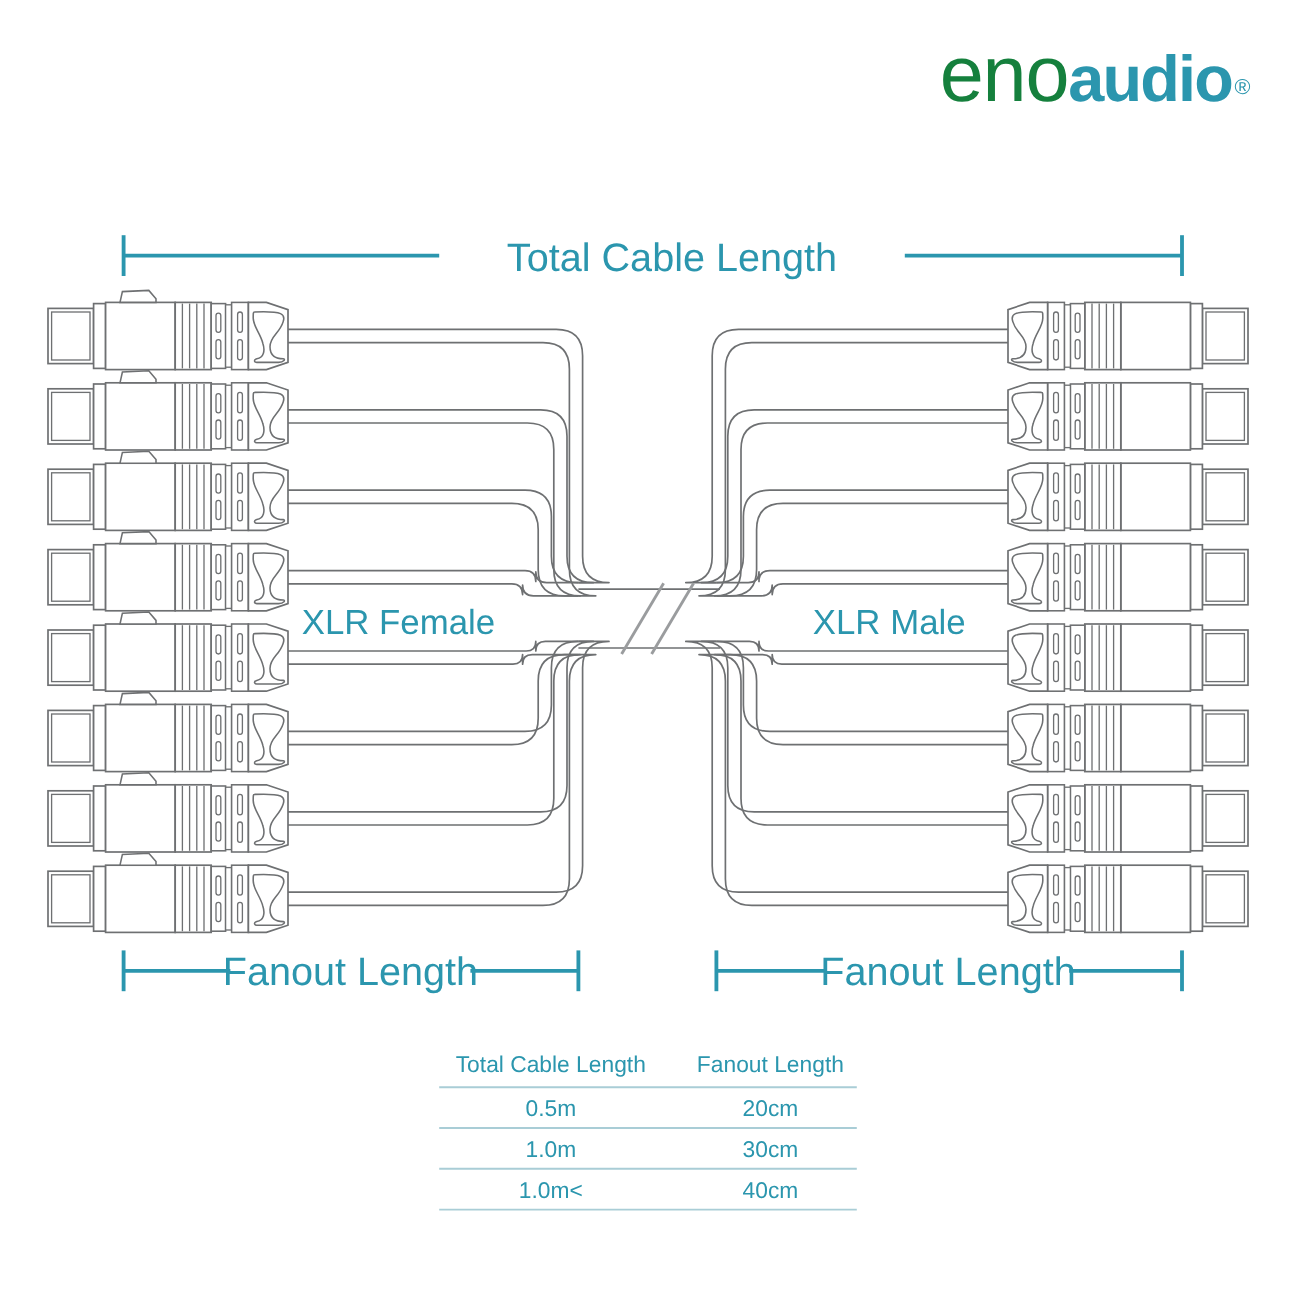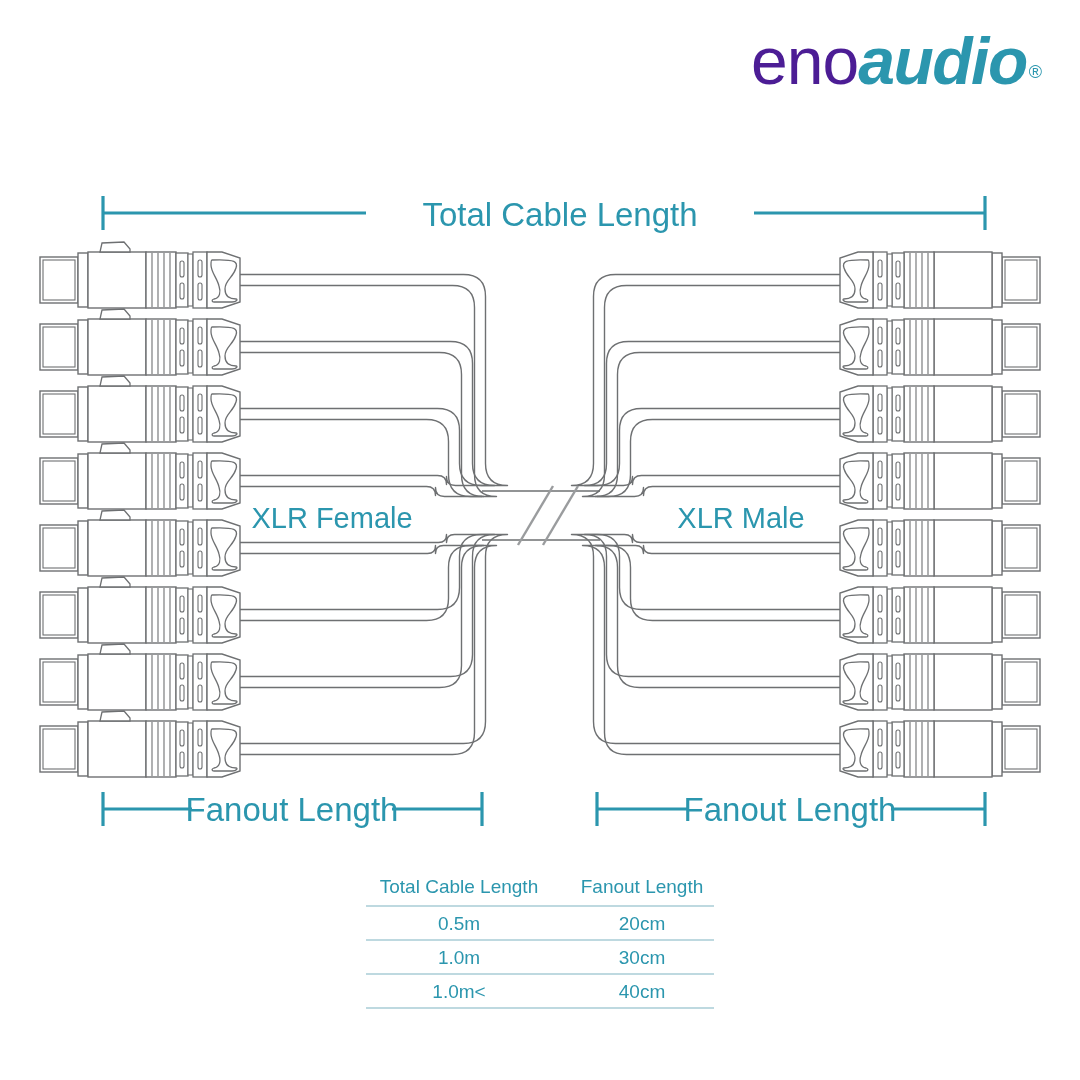--- a/index.html
+++ b/index.html
@@ -27,24 +27,23 @@
     text-align: right;
     white-space: nowrap;
     line-height: 1;
   }
   .logo-eno {
     font-size: 66px;
     font-weight: 300;
     letter-spacing: -1px;
   }
   .logo-audio {
-    font-size: 66px;
+    font-size: 54px;
     font-weight: 700;
     letter-spacing: -1.5px;
-    font-style: italic;
   }
   .logo-reg {
     font-size: 18px;
     vertical-align: super;
     font-weight: 400;
     margin-left: 2px;
   }
   svg text {
     font-family: "Liberation Sans", sans-serif;
   }
@@ -64,21 +63,21 @@
     font-size: 19px;
     font-weight: 400;
   }
 </style>
 </head>
 <body>
 
 <div id="stage">
 
   <div class="logo">
-    <span class="logo-eno" style="color: #4c1d95;">eno</span><span class="logo-audio" style="color: rgb(43, 150, 174);">audio</span><span class="logo-reg" style="color: rgb(43, 150, 174);">®</span>
+    <span class="logo-eno" style="color: #15803d;">eno</span><span class="logo-audio" style="color: rgb(43, 150, 174);">audio</span><span class="logo-reg" style="color: rgb(43, 150, 174);">®</span>
   </div>
 
   <svg id="art" width="1080" height="1080" viewBox="0 0 1080 1080">
     <defs>
       <g id="xlr-female-sym">
 
         <rect x="0" y="-23" width="38" height="46" fill="#fff" stroke="#6e7072" stroke-width="1.4"></rect>
         <rect x="3" y="-20" width="32" height="40" fill="#fff" stroke="#6e7072" stroke-width="1.1"></rect>
 
         <rect x="38" y="-27" width="10" height="54" fill="#fff" stroke="#6e7072" stroke-width="1.4"></rect>

